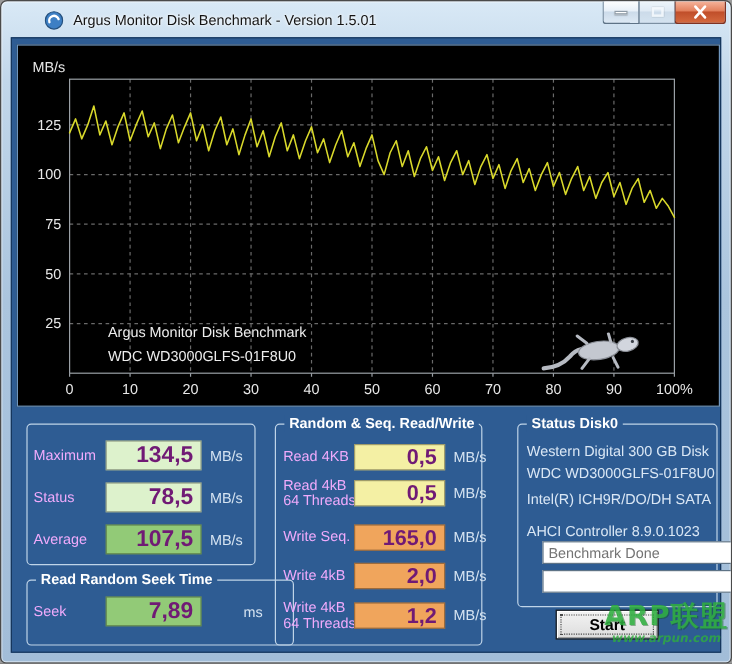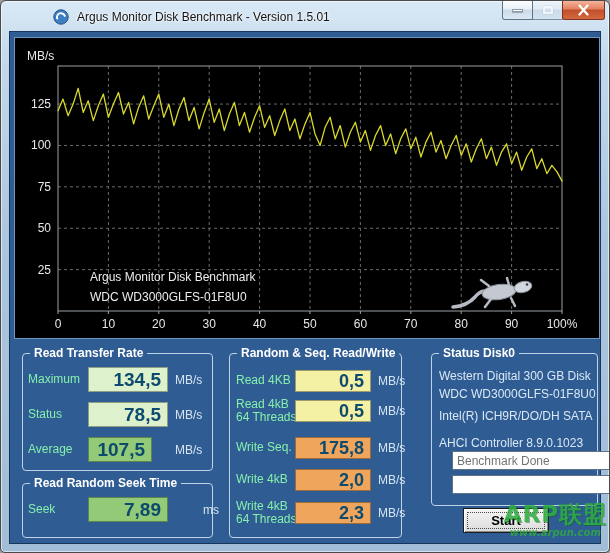--- a/index.html
+++ b/index.html
@@ -5,21 +5,21 @@
   html,body{margin:0;padding:0;background:#9a9a9a;}
   *{box-sizing:border-box;}
   .window{
     position:relative;width:610px;height:553px;overflow:hidden;
     font-family:"Liberation Sans",sans-serif;
     background:linear-gradient(180deg,#d9e9f6 0%,#c2d7ea 12%,#abc5de 45%,#a2bdd8 100%);
     border:1px solid #4a4a4a;border-radius:6px 6px 5px 5px;
     box-shadow:inset 0 0 0 1px rgba(255,255,255,.55);
   }
   
-  .titlebar{position:absolute;left:16px;top:0;right:0;height:32px;}
+  .titlebar{position:absolute;left:0;top:0;right:0;height:32px;}
   .app-icon{position:absolute;left:36px;top:8px;width:16px;height:16px;}
   .title-text{
     position:absolute;left:60px;top:9px;font-size:12px;color:#141414;
     text-shadow:0 0 4px rgba(255,255,255,.95),0 0 2px rgba(255,255,255,.9);white-space:nowrap;
   }
   .winbtn{
     position:absolute;top:0;height:19px;display:flex;align-items:center;justify-content:center;
     border:1px solid #5e7386;border-top:none;cursor:default;
   }
   .winbtn.min{right:76px;width:31px;border-radius:0 0 0 3px;
@@ -41,24 +41,24 @@
   .chart-note{position:absolute;color:#ededed;font-size:12px;white-space:nowrap;}
   .note1{left:75px;top:232px;}
   .note2{left:75px;top:252px;}
   .gecko{position:absolute;left:436px;top:239px;}
   
   .groupbox{position:absolute;border:1px solid #bfd4e8;border-radius:4px;}
   .grouptitle{
     position:absolute;top:-8px;left:7px;background:#2e5c93;padding:0 4px;
     font-size:12px;font-weight:bold;color:#fff;white-space:nowrap;line-height:14px;
   }
-  .row-label{position:absolute;color:#86efac;font-size:12px;line-height:13px;white-space:nowrap;}
+  .row-label{position:absolute;color:#f0abfc;font-size:12px;line-height:13px;white-space:nowrap;}
   .valuebox{
     position:absolute;display:flex;align-items:center;justify-content:flex-end;
-    padding-right:6px;font-weight:bold;font-size:19px;color:#0c4a6e;
+    padding-right:6px;font-weight:bold;font-size:19px;color:#701a75;
     border:1px solid rgba(0,0,0,.35);
   }
   .unit{position:absolute;color:#d6e4f2;font-size:12px;white-space:nowrap;}
   
   .status-line{position:absolute;color:#dae7f5;font-size:12px;white-space:nowrap;}
   .status-input{
     position:absolute;background:#fff;border:1px solid #5e7386;border-radius:0;
     font-size:12px;color:#737373;padding:1px 4px;font-family:"Liberation Sans",sans-serif;outline:none;margin-left:16px;
   }
   
@@ -161,62 +161,61 @@
       <svg class="gecko" width="96" height="36" viewBox="0 0 96 36">
         <path d="M2 30 Q 16 29 24 20 Q 28 15 33 14" stroke="#b6bac2" stroke-width="3.5" fill="none" stroke-linecap="round"></path>
         <ellipse cx="48" cy="15" rx="17" ry="7.5" fill="#c4c8d0" stroke="#8a8e96" stroke-width="1" transform="rotate(-8 48 15)"></ellipse>
         <ellipse cx="72" cy="10" rx="9" ry="5.5" fill="#d2d6de" stroke="#8a8e96" stroke-width="1" transform="rotate(-14 72 10)"></ellipse>
         <path d="M38 9 L30 3 M40 22 L34 30 M58 8 L56 1 M60 21 L64 29" stroke="#b6bac2" stroke-width="2.5" fill="none" stroke-linecap="round"></path>
         <circle cx="76" cy="7.5" r="1.3" fill="#3a3e46"></circle>
       </svg>
     </div>
 
     <div class="groupbox" style="left:12px;top:321px;width:191px;height:118px;">
-      <span class="grouptitle">Read Transfer Rate</span>
       <span class="row-label" style="left:5px;top:19px;">Maximum</span>
       <div class="valuebox" style="left: 65px; top: 13px; width: 80px; height: 25px; background: rgb(221, 242, 204);">134,5</div>
       <span class="unit" style="left:152px;top:19px;">MB/s</span>
 
       <span class="row-label" style="left:5px;top:54px;">Status</span>
       <div class="valuebox" style="left: 65px; top: 48px; width: 80px; height: 25px; background: rgb(221, 242, 204);">78,5</div>
       <span class="unit" style="left:152px;top:54px;">MB/s</span>
 
       <span class="row-label" style="left:5px;top:89px;">Average</span>
-      <div class="valuebox" style="left: 65px; top: 83px; width: 64px; height: 25px; background: rgb(146, 202, 119);">107,5</div>
+      <div class="valuebox" style="left: 65px; top: 83px; width: 80px; height: 25px; background: rgb(146, 202, 119);">107,5</div>
       <span class="unit" style="left:152px;top:89px;">MB/s</span>
     </div>
 
-    <div class="groupbox" style="left:12px;top:451px;width:191px;height:55px;">
+    <div class="groupbox" style="left:12px;top:451px;width:223px;height:55px;">
       <span class="grouptitle">Read Random Seek Time</span>
       <span class="row-label" style="left:5px;top:19px;">Seek</span>
       <div class="valuebox" style="left: 65px; top: 13px; width: 80px; height: 25px; background: rgb(146, 202, 119);">7,89</div>
       <span class="unit" style="left:152px;top:19px;padding-left:28px;">ms</span>
     </div>
 
     <div class="groupbox" style="left:219px;top:321px;width:173px;height:185px;">
       <span class="grouptitle">Random &amp; Seq. Read/Write</span>
 
       <span class="row-label" style="left:6px;top:20px;">Read 4KB</span>
       <div class="valuebox" style="left: 65px; top: 16px; width: 76px; height: 22px; font-size: 18px; background: rgb(244, 240, 164);">0,5</div>
       <span class="unit" style="left:148px;top:20px;">MB/s</span>
 
       <span class="row-label" style="left:6px;top:44px;"><span>Read 4kB</span><br><span>64 Threads</span></span>
       <div class="valuebox" style="left: 65px; top: 46px; width: 76px; height: 22px; font-size: 18px; background: rgb(244, 240, 164);">0,5</div>
       <span class="unit" style="left:148px;top:50px;">MB/s</span>
 
       <span class="row-label" style="left:6px;top:87px;text-align:right;">Write Seq.</span>
-      <div class="valuebox" style="left: 65px; top: 83px; width: 76px; height: 22px; font-size: 18px; background: rgb(240, 165, 92);">175,8</div>
+      <div class="valuebox" style="left: 65px; top: 83px; width: 76px; height: 22px; font-size: 18px; background: rgb(240, 165, 92);">165,0</div>
       <span class="unit" style="left:148px;top:87px;">MB/s</span>
 
       <span class="row-label" style="left:6px;top:119px;">Write 4kB</span>
       <div class="valuebox" style="left: 65px; top: 115px; width: 76px; height: 22px; font-size: 18px; background: rgb(240, 165, 92);">2,0</div>
       <span class="unit" style="left:148px;top:119px;">MB/s</span>
 
       <span class="row-label" style="left:6px;top:146px;"><span>Write 4kB</span><br><span>64 Threads</span></span>
-      <div class="valuebox" style="left: 65px; top: 148px; width: 76px; height: 22px; font-size: 18px; background: rgb(240, 165, 92);">2,3</div>
+      <div class="valuebox" style="left: 65px; top: 148px; width: 76px; height: 22px; font-size: 18px; background: rgb(240, 165, 92);">1,2</div>
       <span class="unit" style="left:148px;top:152px;">MB/s</span>
     </div>
 
     <div class="groupbox" style="left:421px;top:321px;width:167px;height:153px;">
       <span class="grouptitle">Status Disk0</span>
       <span class="status-line" style="left:7px;top:15px;">Western Digital 300 GB Disk</span>
       <span class="status-line" style="left:7px;top:33px;">WDC WD3000GLFS-01F8U0</span>
       <span class="status-line" style="left:7px;top:55px;">Intel(R) ICH9R/DO/DH SATA</span>
       <span class="status-line" style="left:7px;top:82px;">AHCI Controller 8.9.0.1023</span>
       <input class="status-input" style="left: 4px; top: 97px; width: 159px; height: 19px;" value="Benchmark Done">

